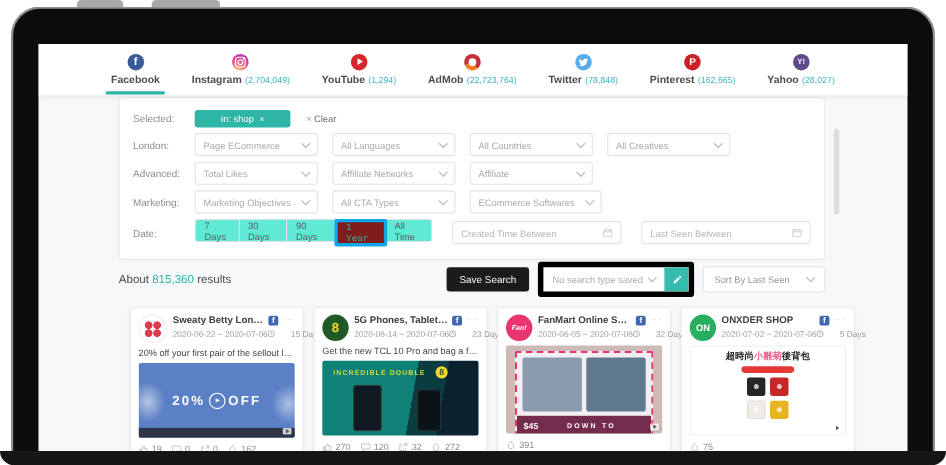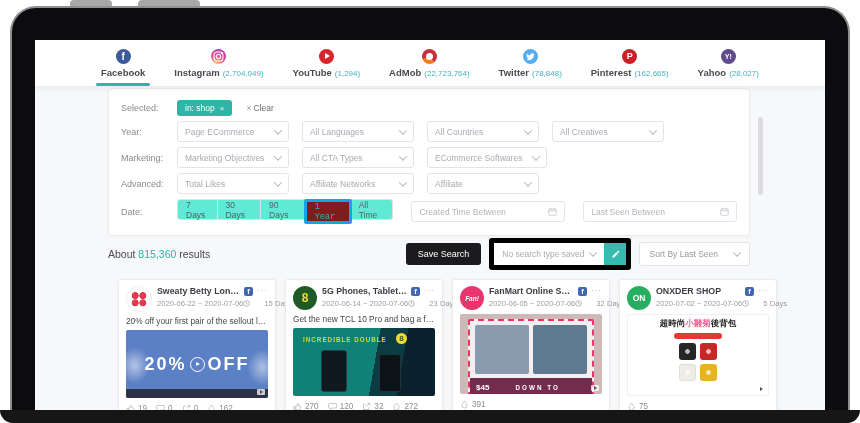--- a/index.html
+++ b/index.html
@@ -41,21 +41,21 @@
   .content{position:absolute;left:73px;top:48px;width:642px;}
   .panel{background:#fff;border:1px solid #ececef;border-radius:4px;padding:6px 12px;
          box-shadow:0 1px 3px rgba(0,0,0,.03);position:relative;}
   .frow{display:flex;align-items:center;margin:5px 0;}
   .flabel{width:56px;font-size:9px;color:#8a8a90;flex-shrink:0;}
   .dd{height:19px;border:1px solid #e3e3e8;border-radius:3px;display:flex;align-items:center;
       justify-content:space-between;padding:0 7px;font-size:8.5px;color:#a9a9b2;width:96px;
       margin-right:13px;background:#fff;cursor:pointer;}
   .chev{width:5px;height:5px;border-right:1.2px solid #b5b5bc;border-bottom:1.2px solid #b5b5bc;
         transform:rotate(45deg) translate(-1px,-1px);flex-shrink:0;}
-  .chip{background:#2fb5a6;color:#fff;font-size:8.5px;padding:3px 8px;border-radius:3px;
+  .chip{background:#2fb5a6;color:#fff;font-size:8.5px;padding:3px 24px;border-radius:3px;
         display:inline-flex;align-items:center;gap:5px;cursor:pointer;}
   .chip i{font-style:normal;font-size:8px;opacity:.9;}
   .clear{font-size:8.5px;color:#6d6d74;margin-left:14px;cursor:pointer;}
   .clear i{font-style:normal;color:#9a9aa0;margin-right:2px;}
   .seggroup{display:flex;}
   .seg{height:19px;padding:0 8px;border:1px solid #e0e0e5;border-left:none;font-size:8.5px;color:#5d5d64;
        display:flex;align-items:center;background:#5eead4;cursor:pointer;}
   .seg:first-child{border-left:1px solid #e0e0e5;border-radius:3px 0 0 3px;}
   .seg:last-child{border-radius:0 3px 3px 0;}
   .seg.active{border:3px solid #0ea5e9;color:#2fb5a6;border-radius:2px;margin:0 -1px;z-index:1;background:#7f1d1d;font-family:Liberation Mono, monospace;}
@@ -105,21 +105,21 @@
   .cimg{height:68px;margin-top:4px;border-radius:2px;position:relative;overflow:hidden;}
   .cimg.tall{height:80px;}
   .img-badge{position:absolute;right:3px;bottom:3px;width:8px;height:6px;background:rgba(255,255,255,.75);
              border-radius:1px;display:flex;align-items:center;justify-content:center;}
   .img-badge i{display:block;width:0;height:0;border-left:3px solid #555;border-top:2px solid transparent;border-bottom:2px solid transparent;}
   
   .img-sb{background:#5b80c5;background-image:
       radial-gradient(ellipse 22px 26px at 6% 52%,rgba(255,255,255,.55),transparent 70%),
       radial-gradient(ellipse 22px 26px at 96% 55%,rgba(255,255,255,.5),transparent 70%);
       display:flex;align-items:center;justify-content:center;gap:3px;color:#fff;font-weight:bold;
-      font-size:18px;letter-spacing:2px;}
+      font-size:12px;letter-spacing:2px;}
   .img-sb .playc{width:13px;height:13px;border:1.3px solid #fff;border-radius:50%;display:flex;
       align-items:center;justify-content:center;flex-shrink:0;}
   .img-sb .playc i{display:block;width:0;height:0;border-left:4px solid #fff;border-top:2.5px solid transparent;border-bottom:2.5px solid transparent;margin-left:1px;}
   .img-sb .dkbar{position:absolute;left:0;right:0;bottom:0;height:9px;background:#2e3447;}
   
   .img-ee{background:linear-gradient(100deg,#0f8177 0 57%,#0a3c41 57% 75%,#0b222e 75% 100%);}
   .img-ee .cap{position:absolute;left:10px;top:8px;color:#cddc39;font-size:6.3px;font-weight:bold;letter-spacing:1px;}
   .img-ee .logo8{position:absolute;right:28px;top:5px;width:11px;height:11px;border-radius:50%;
        background:#f5d932;color:#205b27;font-size:8px;font-weight:bold;display:flex;align-items:center;justify-content:center;}
   .img-ee .ph1{position:absolute;left:28px;top:22px;width:24px;height:40px;background:#10191f;border-radius:3px;border:1px solid #2b3a40;}
@@ -233,65 +233,65 @@
     <div class="panel">
       <div class="frow">
         <span class="flabel">Selected:</span>
         <span class="chip">
           <span>in: shop</span>
           <i>×</i>
         </span>
         <span class="clear"><i>×</i><span>Clear</span></span>
       </div>
       <div class="frow">
-        <span class="flabel">Year:</span>
+        <span class="flabel">London:</span>
         <span class="dd">
             <span>Page ECommerce</span>
             <i class="chev"></i>
           </span>
         <span class="dd">
             <span>All Languages</span>
             <i class="chev"></i>
           </span>
         <span class="dd">
             <span>All Countries</span>
             <i class="chev"></i>
           </span>
         <span class="dd">
             <span>All Creatives</span>
+            <i class="chev"></i>
+          </span>
+      </div>
+      <div class="frow">
+        <span class="flabel">Advanced:</span>
+        <span class="dd">
+            <span>Total Likes</span>
+            <i class="chev"></i>
+          </span>
+        <span class="dd">
+            <span>Affiliate Networks</span>
+            <i class="chev"></i>
+          </span>
+        <span class="dd">
+            <span>Affiliate</span>
             <i class="chev"></i>
           </span>
       </div>
       <div class="frow">
         <span class="flabel">Marketing:</span>
         <span class="dd">
             <span>Marketing Objectives</span>
             <i class="chev"></i>
           </span>
         <span class="dd">
             <span>All CTA Types</span>
             <i class="chev"></i>
           </span>
         <span class="dd" style="width:104px;">
             <span>ECommerce Softwares</span>
-            <i class="chev"></i>
-          </span>
-      </div>
-      <div class="frow">
-        <span class="flabel">Advanced:</span>
-        <span class="dd">
-            <span>Total Likes</span>
-            <i class="chev"></i>
-          </span>
-        <span class="dd">
-            <span>Affiliate Networks</span>
-            <i class="chev"></i>
-          </span>
-        <span class="dd">
-            <span>Affiliate</span>
             <i class="chev"></i>
           </span>
       </div>
       <div class="frow">
         <span class="flabel">Date:</span>
         <span class="seggroup">
           <span class="seg">7 Days</span>
           <span class="seg">30 Days</span>
           <span class="seg">90 Days</span>
           <span class="seg active">1 Year</span>

